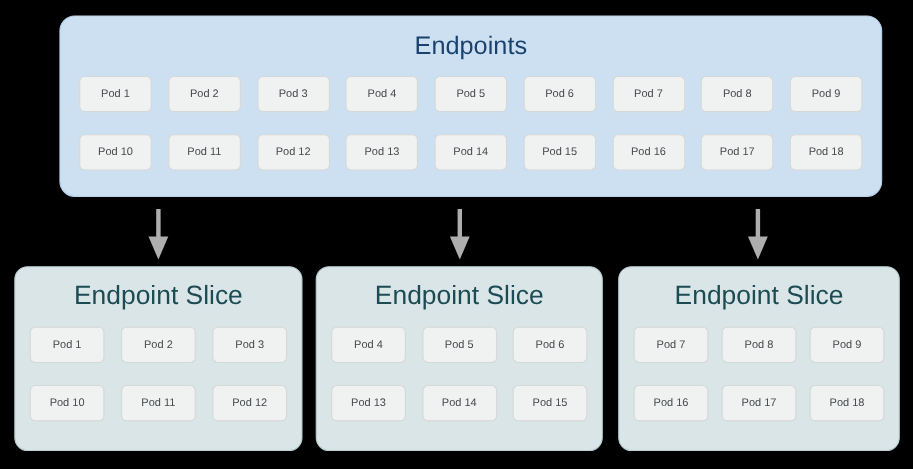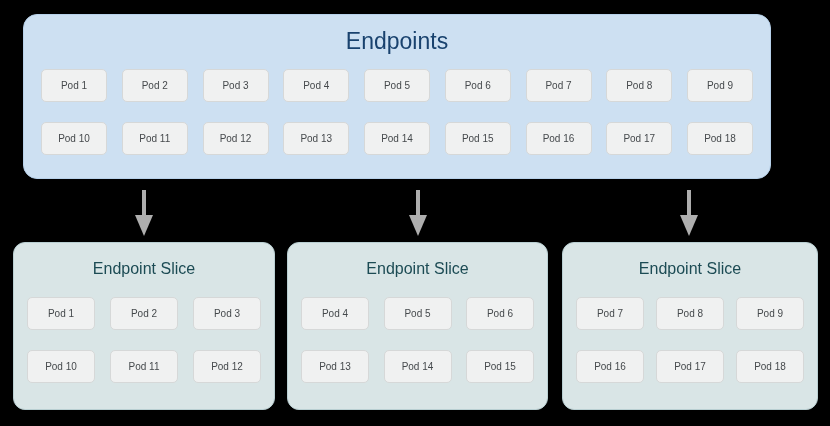--- a/index.html
+++ b/index.html
@@ -20,21 +20,21 @@
   body{
     background:var(--background);
     font-family:"Liberation Sans","DejaVu Sans",sans-serif;
     position:relative;
     overflow:hidden;
   }
   .canvas{position:absolute;left:0;top:0;width:830px;height:426px;}
 
   
   .endpoints-box{
-    position:absolute;left:23px;top:14px;width:748px;height:165px;
+    position:absolute;left:54px;top:14px;width:748px;height:165px;
     background:var(--endpoints_bg);
     border:1px solid var(--endpoints_border);
     border-radius:14px;
     padding:0 17px;
   }
   .endpoints-title{
     margin-top:11px;
     text-align:center;
     font-size:23px;
     line-height:30px;
@@ -85,21 +85,21 @@
     border:1.5px solid var(--slice_border);
     border-radius:12px;
     padding:0 13px;
   }
   .slice-box.s1{left:13px;width:262px;}
   .slice-box.s2{left:287px;width:261px;}
   .slice-box.s3{left:562px;width:256px;}
   .slice-title{
     margin-top:10px;
     text-align:center;
-    font-size:16px;
+    font-size:24px;
     line-height:31px;
     font-weight:500;
     color:var(--slice_title);
   }
   .slice-box .pod-row.row-1{margin-top:13px;}
   .slice-box .pod-row.row-2{margin-top:20px;}
   .slice-box .pod{width:68px;}
 </style>
 </head>
 <body>

